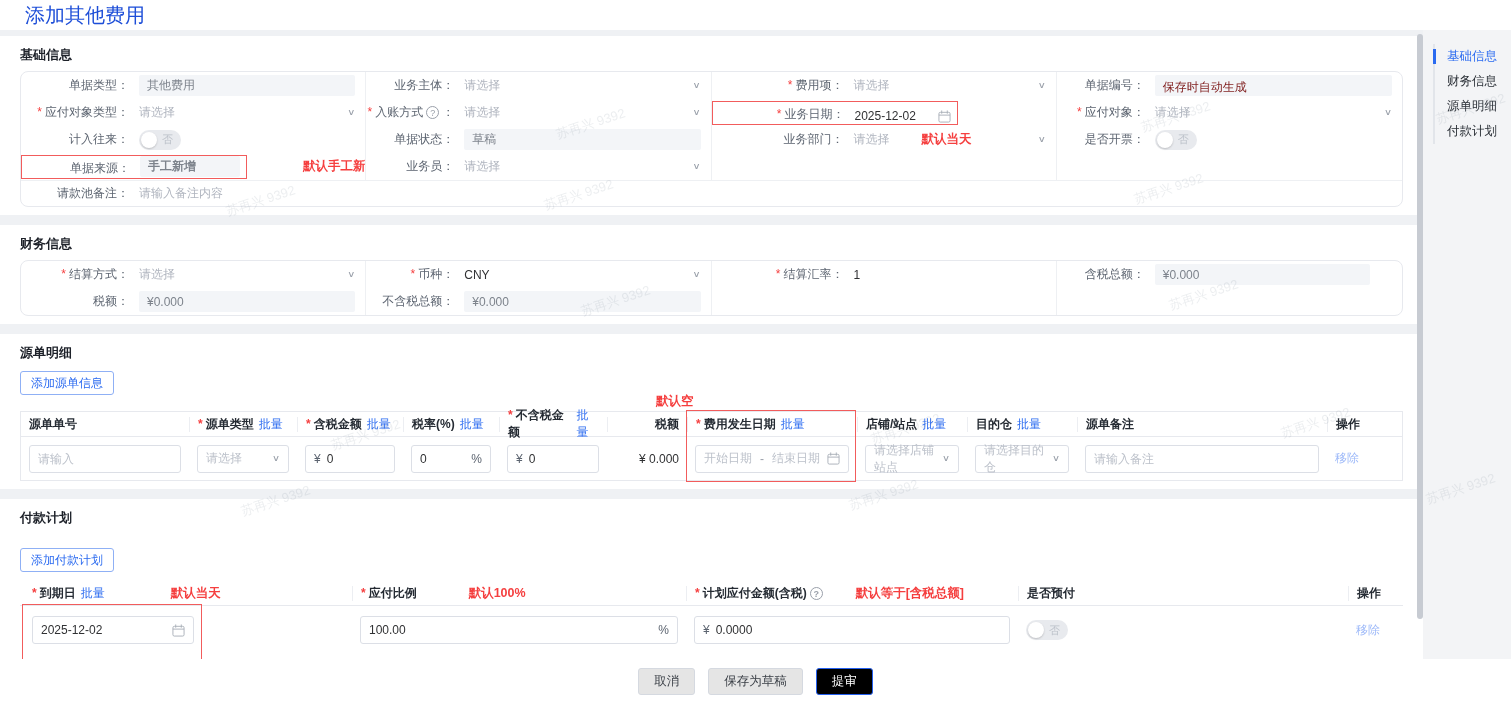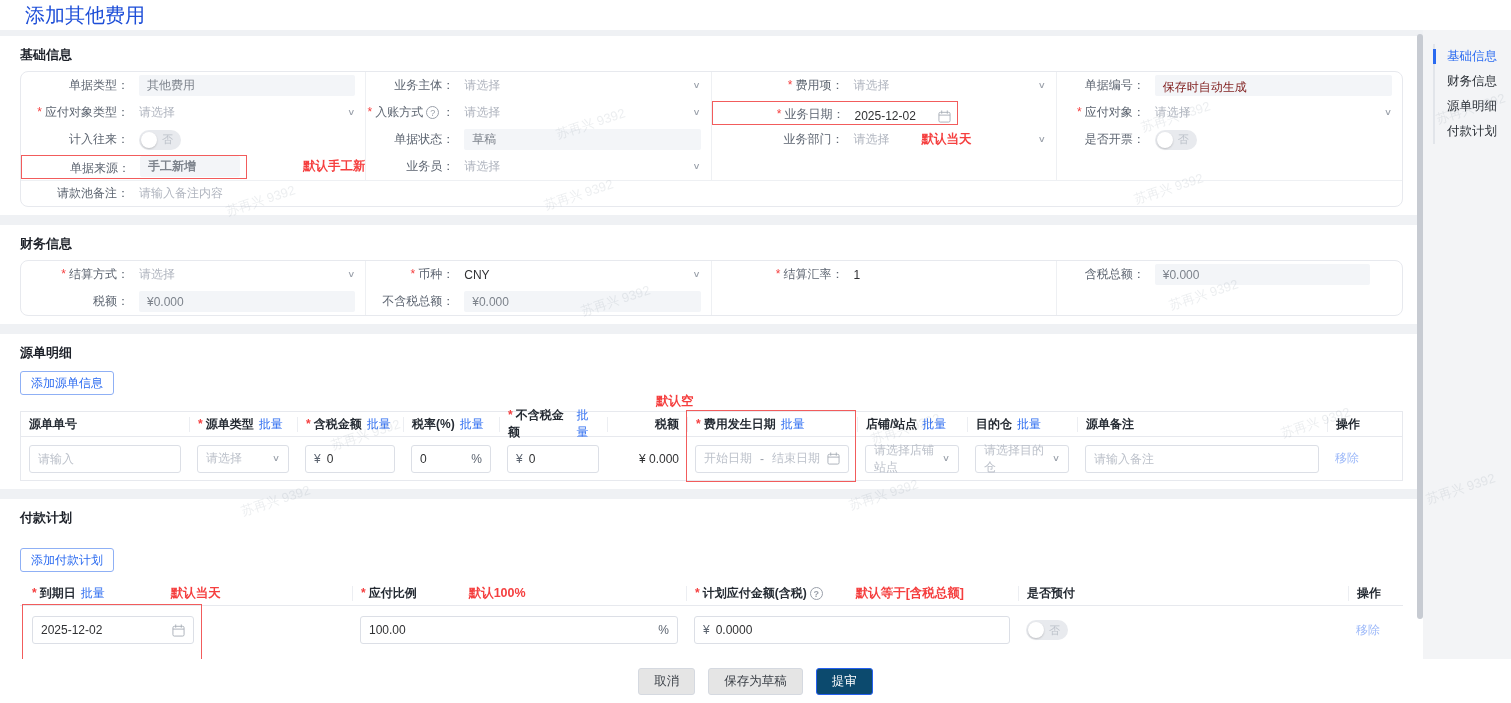--- a/index.html
+++ b/index.html
@@ -110,21 +110,21 @@
   .nav-item.active::before { content:""; position:absolute; left:-2px; top:5px; bottom:5px;
                              width:3px; background:#2a6af0; }
   .vscroll { position:absolute; right:88px; top:34px; width:6px; height:585px;
              background:#c7cbd2; border-radius:3px; z-index:8; cursor:pointer; }
 
   
   .ftr { height:44px; background:#fff; display:flex; align-items:center; justify-content:center;
          gap:13px; }
   .btn { height:27px; padding:0 15px; border-radius:3px; border:1px solid #d5d9e0; background:#e5e5e5;
          color:#3a3f46; font-size:12.5px; cursor:pointer; font-family:inherit; }
-  .btn.primary { background:#0c4a6e; border-color:#2560ef; color:#fff; }
+  .btn.primary { background:#000000; border-color:#2560ef; color:#fff; }
 
   
   .wm { position:absolute; color:rgba(110,120,140,.13); font-size:13px; transform:rotate(-18deg);
         pointer-events:none; white-space:nowrap; z-index:5; }
 </style>
 </head>
 <body>
 
 <div class="page">
 

